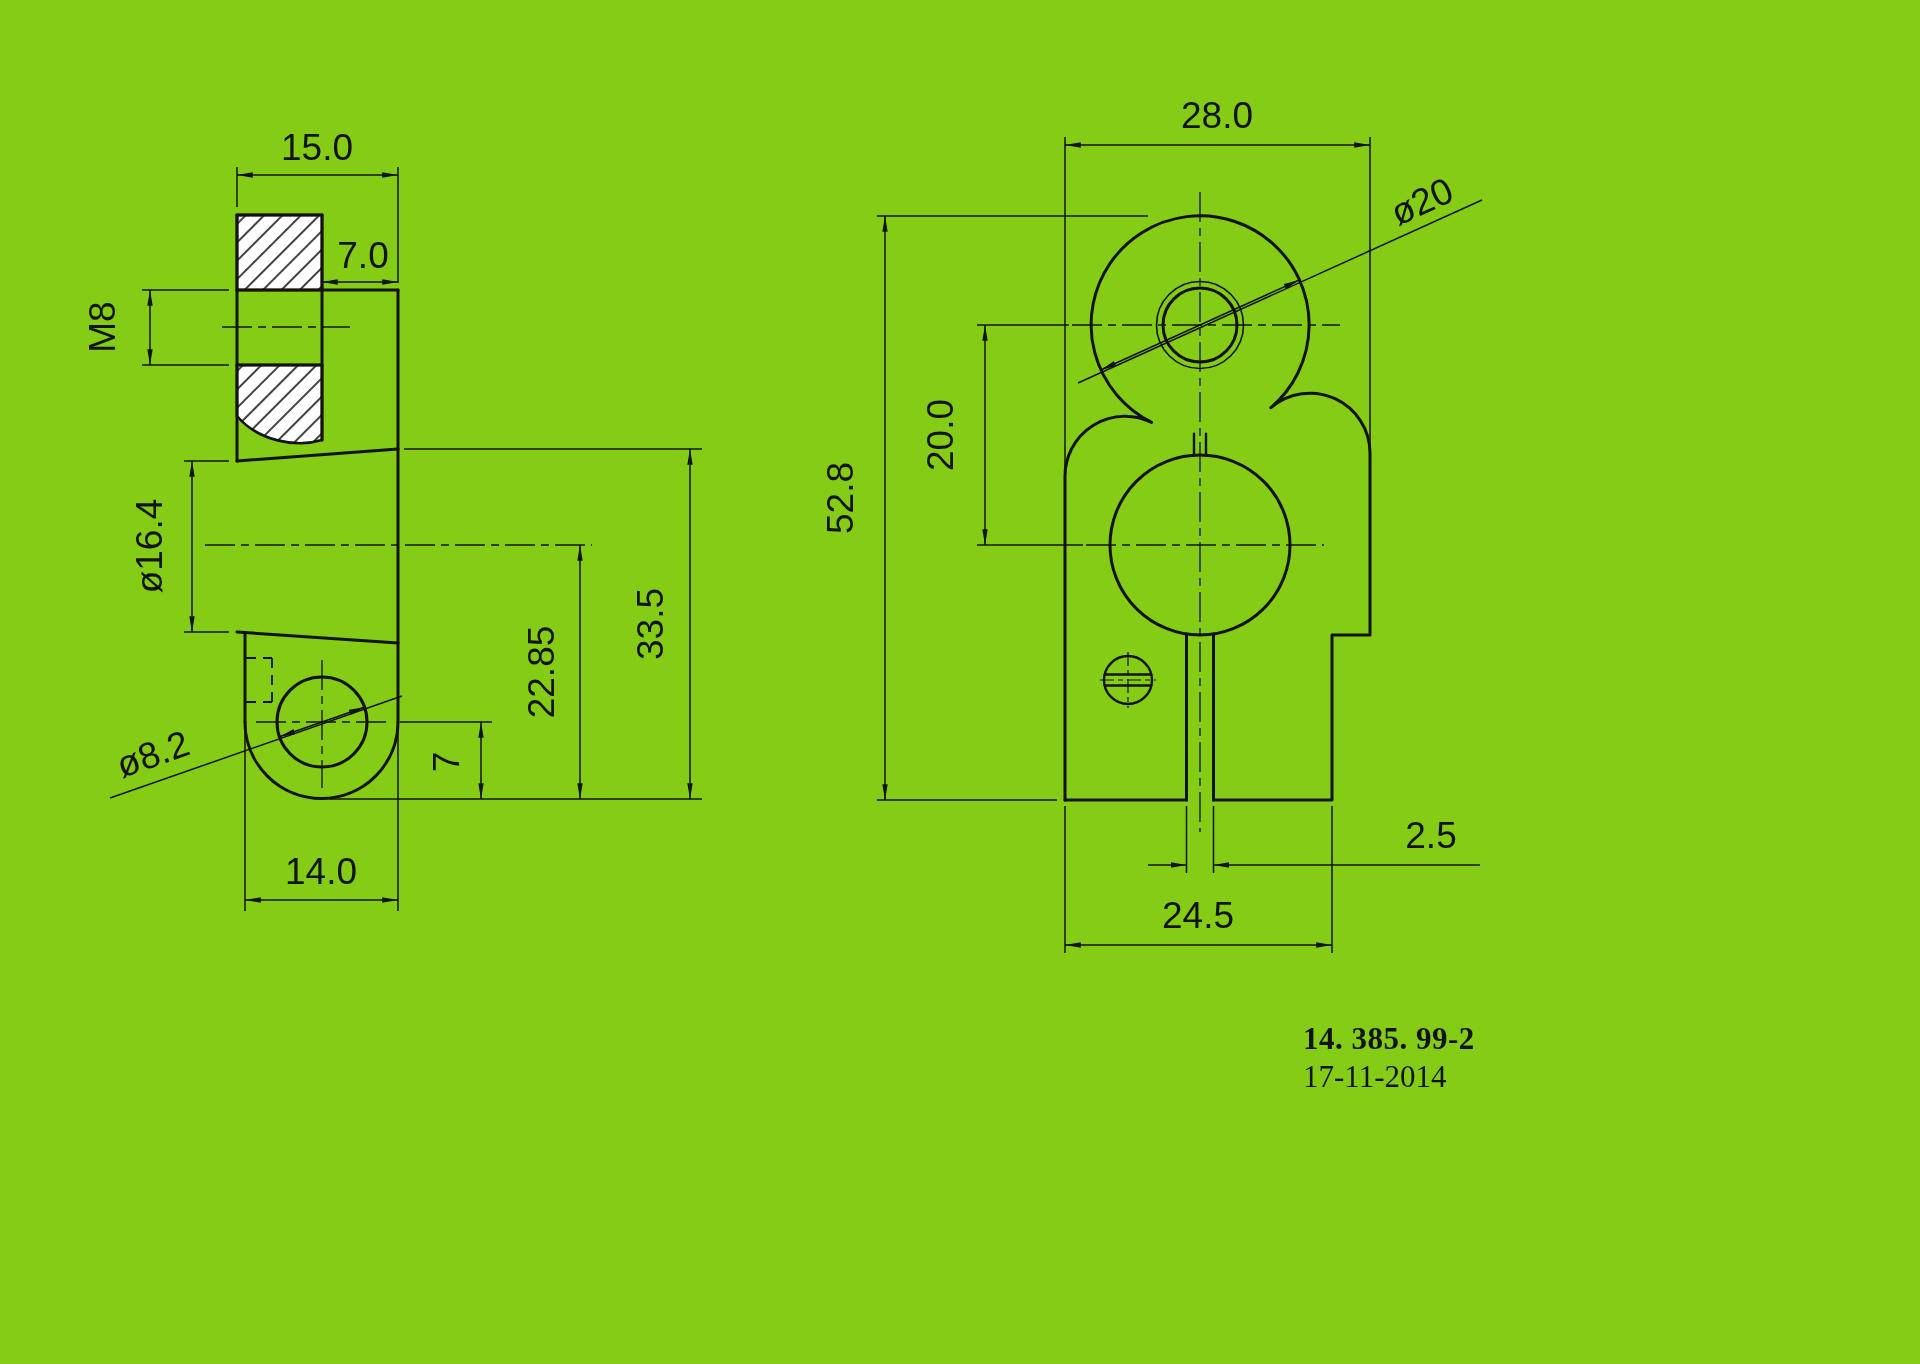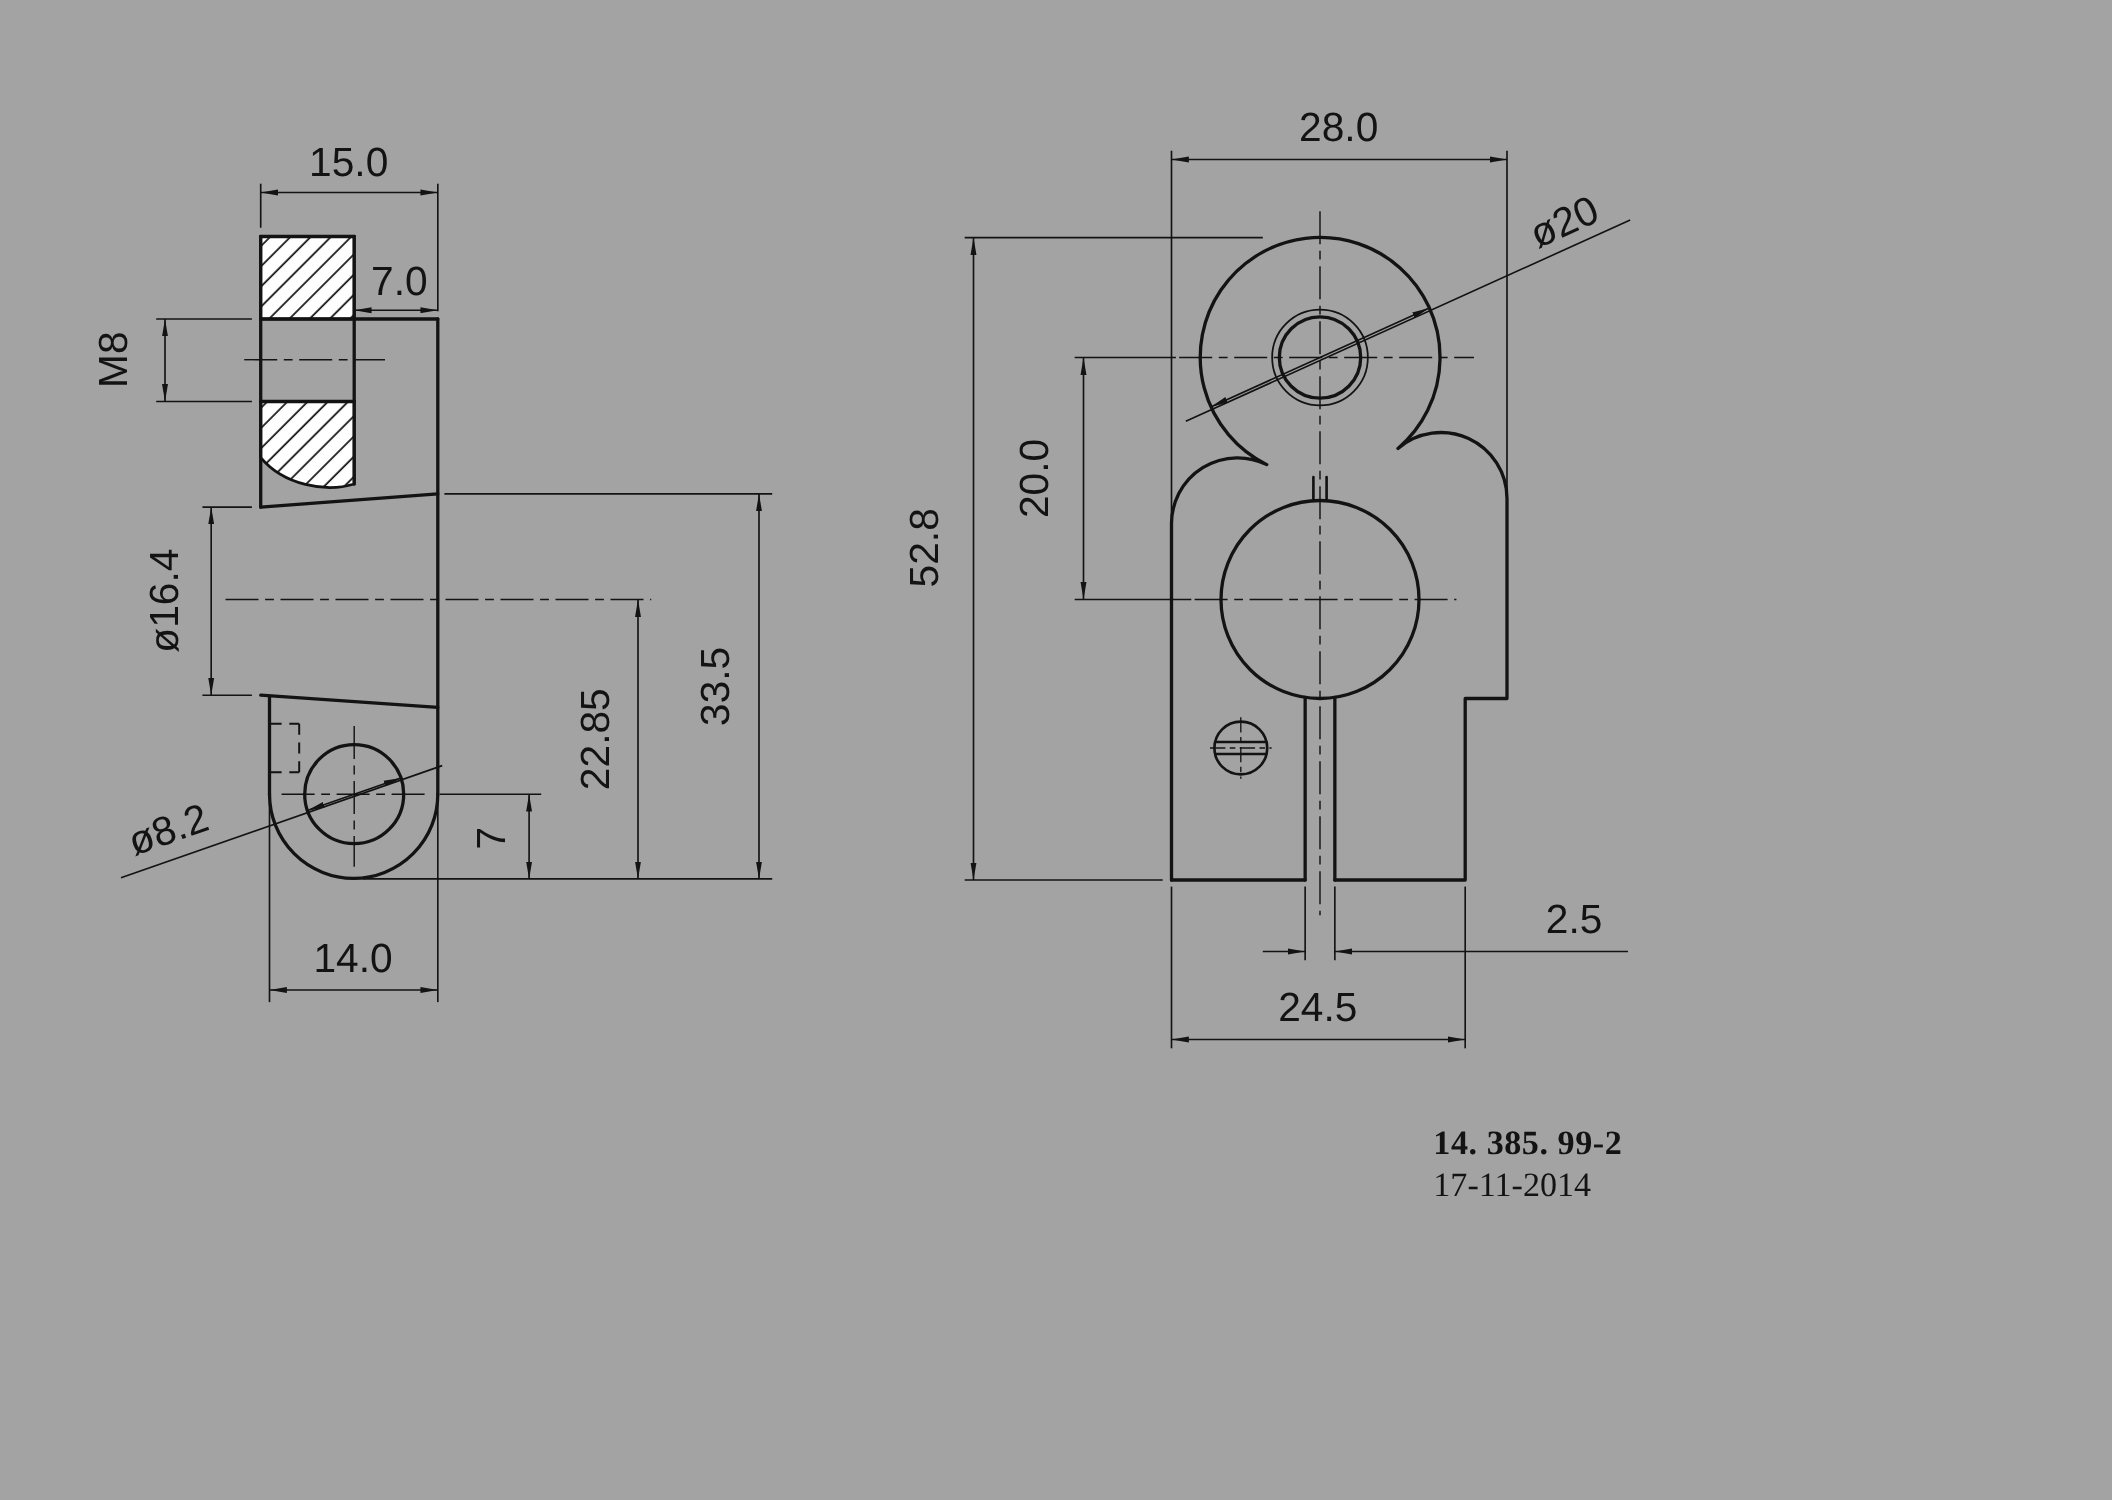--- a/index.html
+++ b/index.html
@@ -1,16 +1,16 @@
 <!DOCTYPE html>
 <html><head>
 <meta charset="utf-8">
 <style>
   html,body{margin:0;padding:0;background:#ffffff;}
-  .sheet{position:relative;width:1920px;height:1364px;background:#a3a3a3;overflow:hidden;}
+  .sheet{position:relative;width:1920px;height:1364px;background:#84cc16;overflow:hidden;}
   svg{display:block;width:1920px;height:1364px;}
   .obj{stroke:#131313;stroke-width:3;fill:none;stroke-linecap:round;stroke-linejoin:round;}
   .obj2{stroke:#131313;stroke-width:2.4;fill:none;stroke-linecap:round;}
   .thin{stroke:#131313;stroke-width:1.5;fill:none;}
   .thread{stroke:#131313;stroke-width:1.6;fill:none;}
   .cl{stroke:#131313;stroke-width:1.3;fill:none;stroke-dasharray:30 6 8 6;}
   .cls{stroke:#131313;stroke-width:1.2;fill:none;stroke-dasharray:14 4 5 4;}
   .hid{stroke:#131313;stroke-width:1.8;fill:none;stroke-dasharray:10 7;}
   .dim{stroke:#131313;stroke-width:1.5;fill:none;}
   .hatched{stroke:#131313;stroke-width:2.6;}

